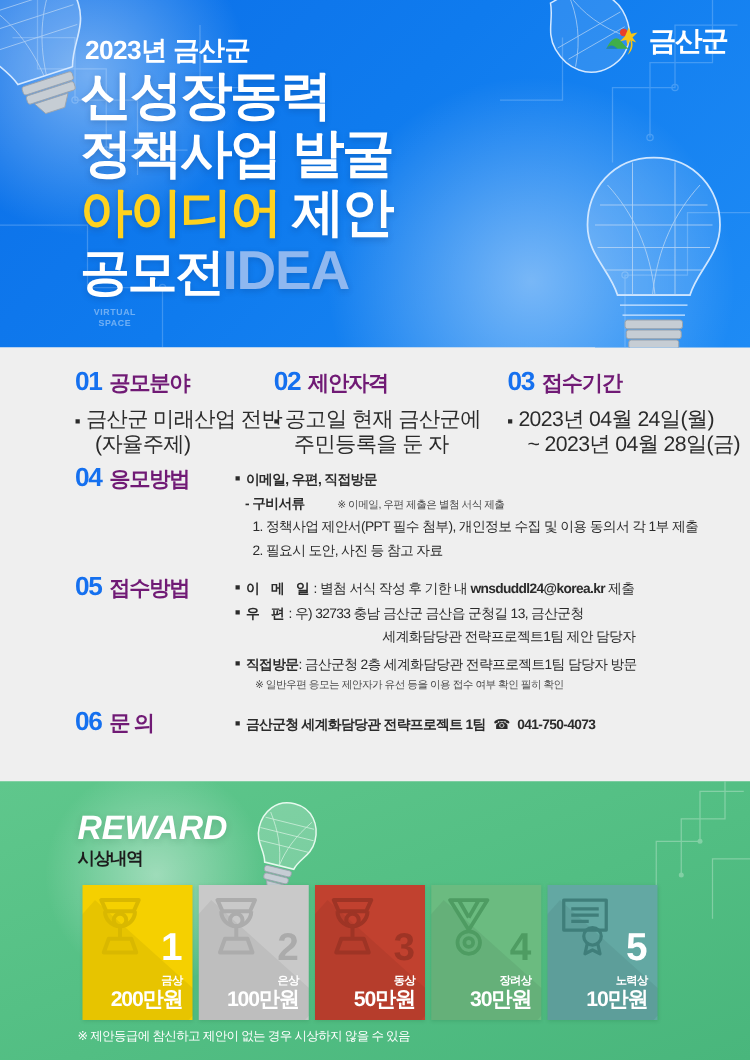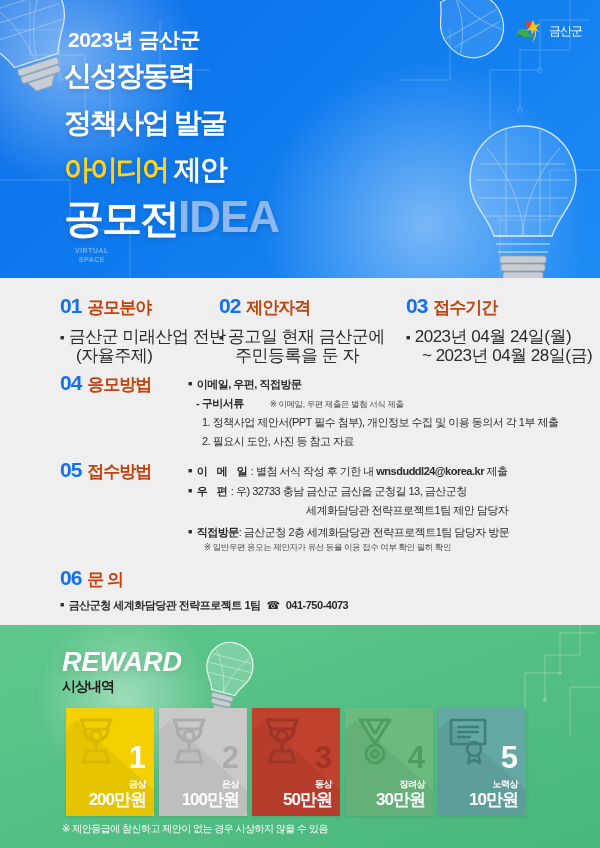--- a/index.html
+++ b/index.html
@@ -32,44 +32,44 @@
   .hdr-sub{
     position:absolute;left:303px;top:50px;
     color:#ffffff;font-size:10.5px;font-weight:bold;line-height:16px;
     letter-spacing:-.4px;text-shadow:0 1px 1px rgba(0,0,0,.12);
   }
   .hdr-title{
     position:absolute;left:64px;top:52px;width:420px;
     line-height:47px;
   }
   .tline{
-    display:block;color:#ffffff;font-size:28px;font-weight:bold;
+    display:block;color:#ffffff;font-size:42px;font-weight:bold;
     letter-spacing:-2px;text-shadow:0 2px 5px rgba(0,40,95,.22);
   }
   .tline .yellow{color:#FFD21E;}
   .tline.last{font-size:40px;}
   .tline .idea{
     color:#8FB8F0;font-style:normal;letter-spacing:-1px;
     font-size:44px;
   }
   .vspace{
     position:absolute;left:75px;top:246px;
     color:rgba(255,255,255,.40);font-size:7px;font-weight:bold;
     line-height:9px;text-align:center;letter-spacing:.5px;
   }
 
   
   .logo{position:absolute;right:18px;top:18px;display:flex;align-items:center;gap:6px;}
-  .logo-text{color:#ffffff;font-size:12px;font-weight:normal;letter-spacing:-1px;}
+  .logo-text{color:#ffffff;font-size:22px;font-weight:bold;letter-spacing:-1px;}
 
   
   .body-sec{position:relative;width:476px;height:347px;background:#EFEFEF;}
 
   .num{color:#1570EF;font-weight:bold;font-size:21px;letter-spacing:-1px;}
-  .sec-title{color:#c2410c;font-weight:bold;font-size:17px;letter-spacing:-1px;margin-left:6px;}
+  .sec-title{color:#701a75;font-weight:bold;font-size:17px;letter-spacing:-1px;margin-left:6px;}
 
   .col{position:absolute;}
   .col .head{display:flex;align-items:baseline;white-space:nowrap;}
   .col .lines{margin-top:9px;}
   .ln{
     color:#2B2B2B;font-size:17px;line-height:18px;letter-spacing:-.5px;white-space:nowrap;
   }
   .bul::before{content:"\25A0";color:#2B2B2B;font-size:7px;margin-right:5px;vertical-align:2px;}
   .indent{padding-left:16px;}
 
@@ -290,21 +290,21 @@
       </div>
       <div class="content">
         <div class="r-ln bul"><span class="lbl spaced">이 메 일</span><span>: 별첨 서식 작성 후 기한 내 </span><span class="mono-mail">wnsduddl24@korea.kr</span><span> 제출</span></div>
         <div class="r-ln bul"><span class="lbl spaced">우      편</span><span>: 우) 32733  충남 금산군 금산읍 군청길 13, 금산군청</span></div>
         <div class="r-ln" style="padding-left:118px;">세계화담당관 전략프로젝트1팀 제안 담당자</div>
         <div class="r-ln bul" style="margin-top:2px;"><span class="lbl">직접방문</span><span>: 금산군청 2층 세계화담당관 전략프로젝트1팀 담당자 방문</span></div>
         <div class="r-note" style="padding-left:16px;">※ 일반우편 응모는 제안자가 유선 등을 이용 접수 여부 확인 필히 확인</div>
       </div>
     </div>
 
-    <div class="row" style="left:60px;top:288px;flex-direction:column;">
+    <div class="row" style="left:60px;top:288px;">
       <div class="head">
         <span class="num">06</span>
         <span class="sec-title">문      의</span>
       </div>
       <div class="content" style="padding-top:4px;">
         <div class="r-ln b bul"><span>금산군청 세계화담당관 전략프로젝트 1팀</span><span style="margin:0 6px;">☎</span><span>041-750-4073</span></div>
       </div>
     </div>
   </div>
 

